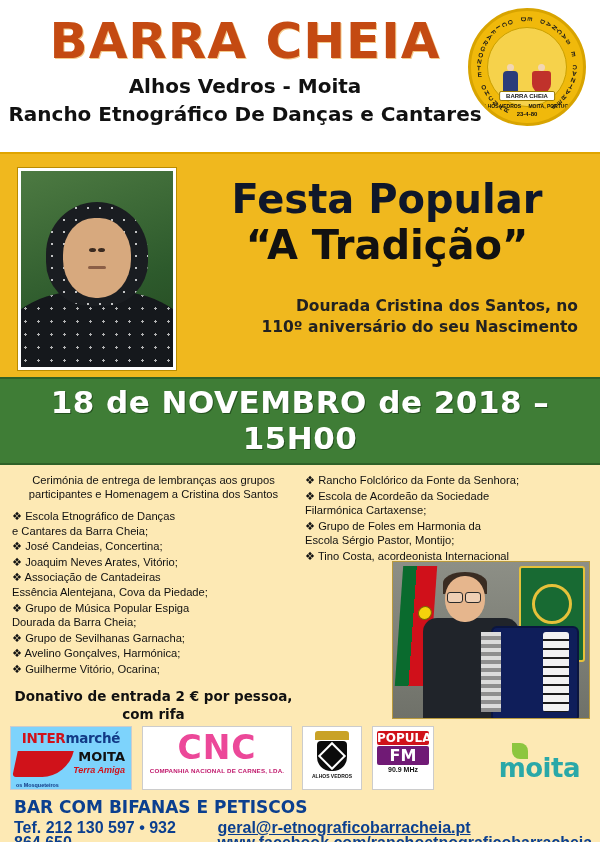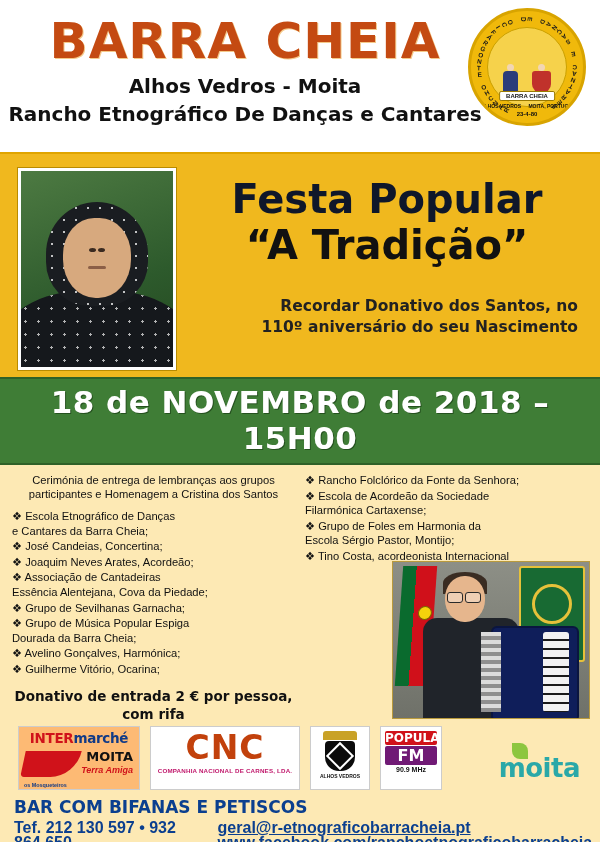--- a/index.html
+++ b/index.html
@@ -267,31 +267,31 @@
   .sponsors{
     background:#fde9b4;
     padding:6px 10px 4px 10px;
     display:flex;
     align-items:center;
     gap:10px;
     height:76px;
     box-sizing:border-box;
   }
   .sp-inter{
-    width:120px;height:62px;background:#fdba74;border:1px solid #ccc;position:relative;overflow:hidden;margin-left:8px;
+    width:120px;height:62px;background:#7dd3fc;border:1px solid #ccc;position:relative;overflow:hidden;
   }
   .sp-inter .t1{font-family:"DejaVu Sans",sans-serif;font-weight:bold;font-size:13.5px;color:#d0121a;text-align:center;margin-top:3px;letter-spacing:-.3px;}
   .sp-inter .t1 b{color:#123a86;}
   .sp-inter .t2{position:absolute;right:6px;top:22px;font-family:"DejaVu Sans",sans-serif;font-weight:bold;font-size:13px;color:#111;}
   .sp-inter .t3{position:absolute;right:6px;top:38px;font-size:9px;color:#d0121a;font-style:italic;font-weight:bold;}
   .sp-inter .swoosh{position:absolute;left:4px;top:24px;width:56px;height:26px;background:#d0121a;border-radius:0 0 28px 4px;transform:skewX(-12deg);}
   .sp-inter .t4{position:absolute;left:5px;bottom:1px;font-size:5.4px;color:#123a86;font-weight:bold;}
 
   .sp-cnc{width:148px;height:62px;background:#fff;border:1px solid #ccc;position:relative;overflow:hidden;text-align:center;}
-  .sp-cnc .big{font-family:"DejaVu Sans",sans-serif;font-weight:bold;font-size:33px;color:#c2410c;line-height:38px;letter-spacing:1px;margin-top:2px;}
+  .sp-cnc .big{font-family:"DejaVu Sans",sans-serif;font-weight:bold;font-size:33px;color:#ec4899;line-height:38px;letter-spacing:1px;margin-top:2px;}
   .sp-cnc .small{font-size:6.2px;color:#c0186c;font-weight:bold;letter-spacing:.2px;}
 
   .sp-brasao{width:58px;height:62px;background:#fff;border:1px solid #ccc;position:relative;overflow:hidden;text-align:center;}
   .sp-brasao .crown{margin:4px auto 0;width:34px;height:9px;background:#c9a227;border-radius:3px 3px 0 0;}
   .sp-brasao .shield{margin:1px auto 0;width:30px;height:30px;background:#0b0b0b;border-radius:4px 4px 14px 14px;position:relative;}
   .sp-brasao .shield:after{content:"";position:absolute;left:50%;top:50%;transform:translate(-50%,-50%) rotate(45deg);width:16px;height:16px;border:2px solid #fff;}
   .sp-brasao .nm{font-size:5px;font-weight:bold;color:#111;margin-top:2px;}
 
   .sp-fm{width:60px;height:62px;background:#fff;border:1px solid #ccc;text-align:center;overflow:hidden;}
   .sp-fm .p{background:#d0121a;color:#fff;font-family:"DejaVu Sans",sans-serif;font-weight:bold;font-size:12px;margin:4px 4px 0;border-radius:2px;}
@@ -406,21 +406,21 @@
       <div class="face">
         <div class="eye l"></div>
         <div class="eye r"></div>
         <div class="mouth"></div>
       </div>
     </div>
     <div class="hero-text">
       <div class="fest1">Festa Popular</div>
       <div class="fest2">“A Tradição”</div>
       <div class="fest-note">
-        <div>Recordar Donativo dos Santos, no</div>
+        <div>Dourada Cristina dos Santos, no</div>
         <div>110º aniversário do seu Nascimento</div>
       </div>
     </div>
   </div>
 
   <div class="date-band">
     <span class="d">18 de NOVEMBRO de 2018 – 15H00</span>
   </div>
 
   <div class="program">
@@ -432,32 +432,32 @@
         </div>
         <ul class="list" id="leftList">
             <li>
               <div>❖ Escola Etnográfico de Danças</div>
               <div>e Cantares da Barra Cheia;</div>
             </li>
             <li>
               <div>❖ José Candeias, Concertina;</div>
             </li>
             <li>
-              <div>❖ Joaquim Neves Arates, Acordeão;</div>
+              <div>❖ Joaquim Neves Arates, Vitório;</div>
             </li>
             <li>
               <div>❖ Associação de Cantadeiras</div>
               <div>Essência Alentejana, Cova da Piedade;</div>
             </li>
             <li>
-              <div>❖ Grupo de Sevilhanas Garnacha;</div>
-            </li>
-            <li>
               <div>❖ Grupo de Música Popular Espiga</div>
               <div>Dourada da Barra Cheia;</div>
+            </li>
+            <li>
+              <div>❖ Grupo de Sevilhanas Garnacha;</div>
             </li>
             <li>
               <div>❖ Avelino Gonçalves, Harmónica;</div>
             </li>
             <li>
               <div>❖ Guilherme Vitório, Ocarina;</div>
             </li>
           </ul>
         <div class="donativo">
           <div>Donativo de entrada 2 € por pessoa, com rifa</div>

